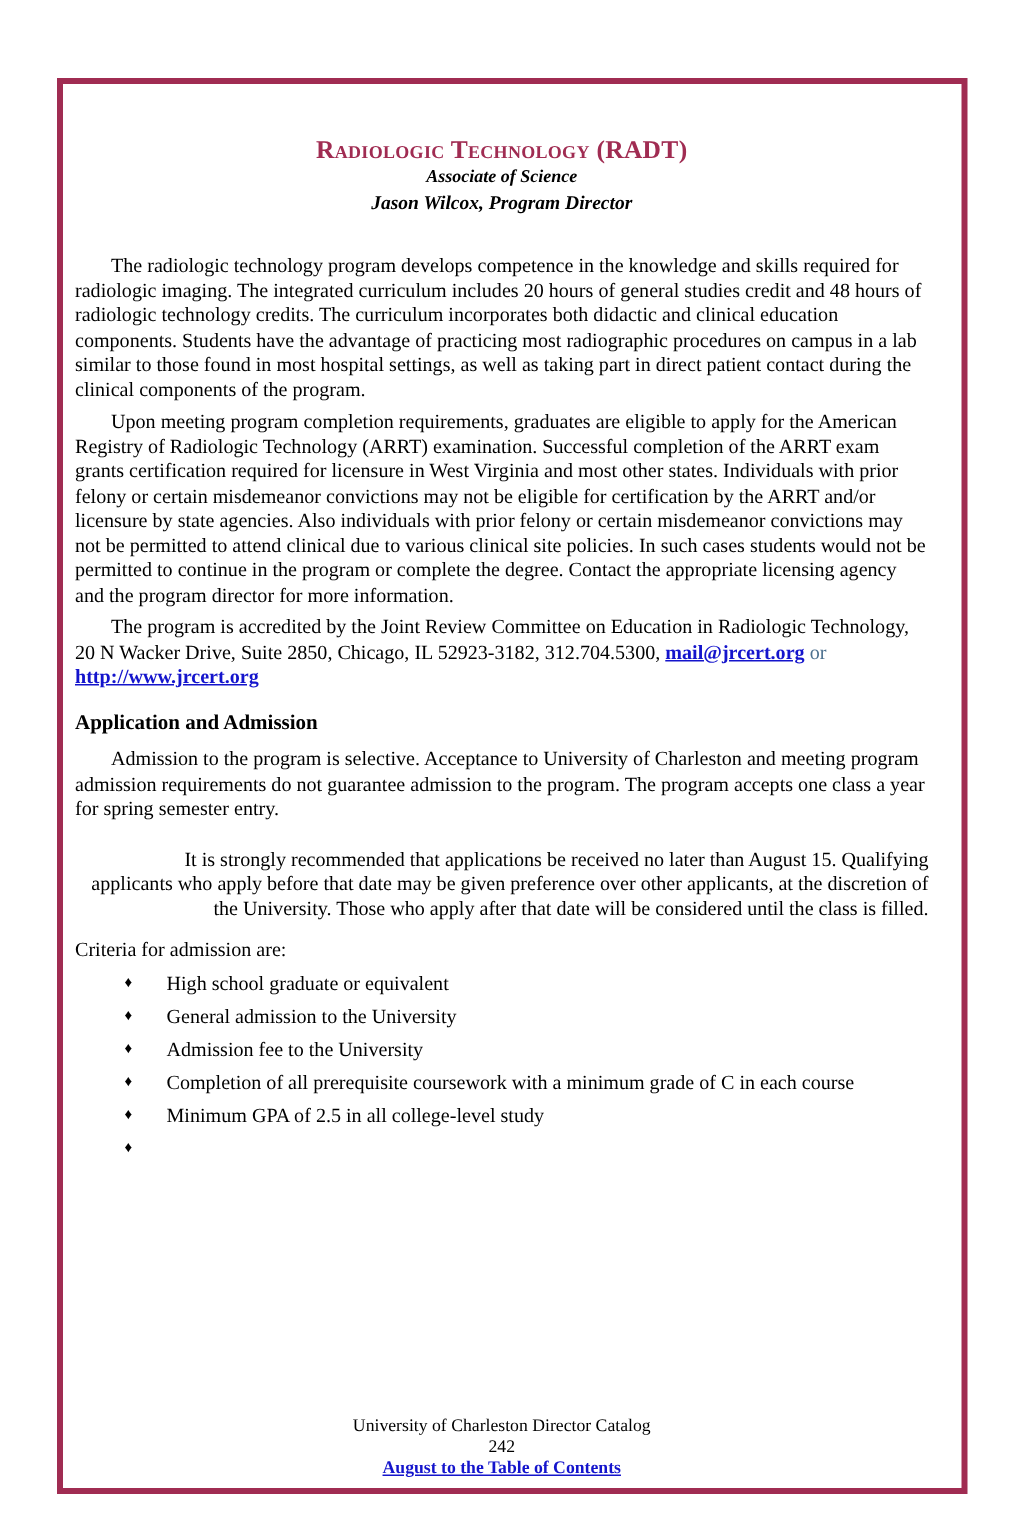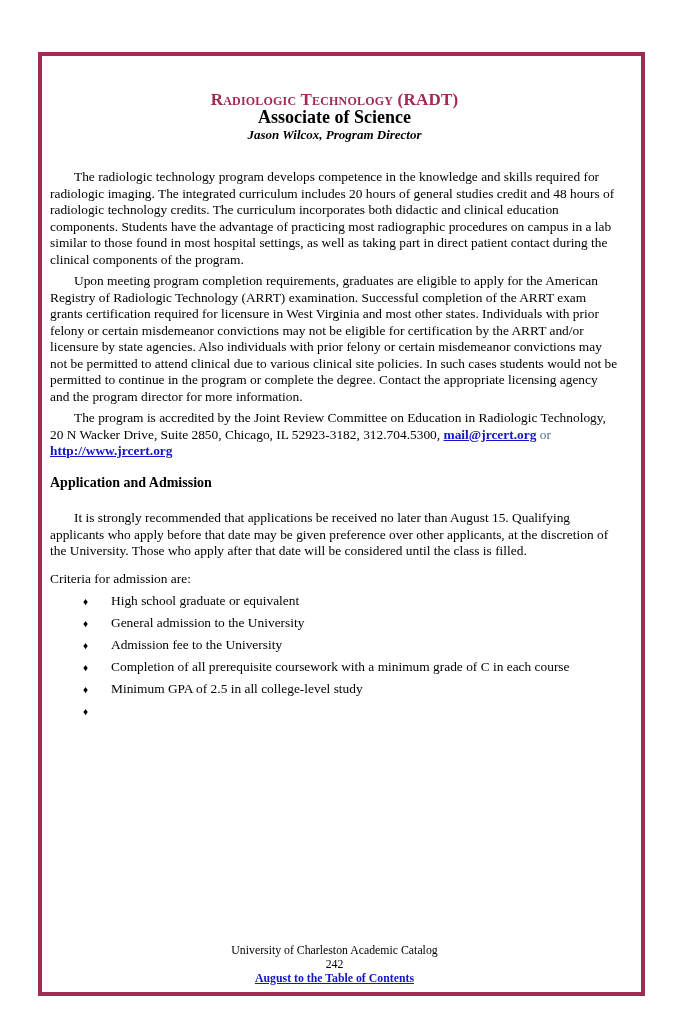--- a/index.html
+++ b/index.html
@@ -43,28 +43,28 @@
 
   .doc-header { text-align: center; margin-bottom: 26px; }
   .doc-title {
     color: var(--accent, #a02c52);
     font-weight: bold;
     font-variant: small-caps;
     font-size: 17px;
     line-height: 19px;
     letter-spacing: 0.2px;
   }
-  .degree-line { font-weight: bold; font-size: 18px; line-height: 17px; }
+  .degree-line { font-weight: bold; font-size: 12px; line-height: 17px; font-style: italic; }
   .director-line { font-weight: bold; font-style: italic; font-size: 13px; line-height: 17px; }
 
   p.body-par {
     margin: 0 0 5px 0;
     text-indent: 24px;
   }
-  p.par-deadline { margin-top: 12px; }
+  p.par-deadline { margin-top: 12px; text-align: right; }
 
   .section-heading {
     font-weight: bold;
     font-size: 14px;
     margin: 10px 0 7px 0;
   }
 
   .criteria-label { margin: 6px 0 6px 0; }
 
   a.doc-link {
@@ -115,35 +115,36 @@
       </div>
 
       <p class="body-par">The radiologic technology program develops competence in the knowledge and skills required for radiologic imaging. The integrated curriculum includes 20 hours of general studies credit and 48 hours of radiologic technology credits. The curriculum incorporates both didactic and clinical education components. Students have the advantage of practicing most radiographic procedures on campus in a lab similar to those found in most hospital settings, as well as taking part in direct patient contact during the clinical components of the program.</p>
 
       <p class="body-par">Upon meeting program completion requirements, graduates are eligible to apply for the American Registry of Radiologic Technology (ARRT) examination. Successful completion of the ARRT exam grants certification required for licensure in West Virginia and most other states. Individuals with prior felony or certain misdemeanor convictions may not be eligible for certification by the ARRT and/or licensure by state agencies. Also individuals with prior felony or certain misdemeanor convictions may not be permitted to attend clinical due to various clinical site policies. In such cases students would not be permitted to continue in the program or complete the degree. Contact the appropriate licensing agency and the program director for more information.</p>
 
       <p class="body-par"><span>The program is accredited by the Joint Review Committee on Education in Radiologic Technology, 20 N Wacker Drive, Suite 2850, Chicago, IL 52923-3182, 312.704.5300, </span><a class="doc-link" href="#">mail@jrcert.org</a><span class="or-text"> or </span><a class="doc-link" href="#">http://www.jrcert.org</a></p>
 
       <div class="section-heading">Application and Admission</div>
 
+      <p class="body-par">Admission to the program is selective. Acceptance to University of Charleston and meeting program admission requirements do not guarantee admission to the program. The program accepts one class a year for spring semester entry.</p>
 
       <p class="body-par par-deadline">It is strongly recommended that applications be received no later than August 15. Qualifying applicants who apply before that date may be given preference over other applicants, at the discretion of the University. Those who apply after that date will be considered until the class is filled.</p>
 
       <div class="criteria-label">Criteria for admission are:</div>
 
       <ul class="criteria-list">
         <li><span class="bullet-glyph">♦</span><span>High school graduate or equivalent</span></li>
         <li><span class="bullet-glyph">♦</span><span>General admission to the University</span></li>
         <li><span class="bullet-glyph">♦</span><span>Admission fee to the University</span></li>
         <li><span class="bullet-glyph">♦</span><span>Completion of all prerequisite coursework with a minimum grade of C in each course</span></li>
         <li><span class="bullet-glyph">♦</span><span>Minimum GPA of 2.5 in all college-level study</span></li>
         <li><span class="bullet-glyph">♦</span></li>
       </ul>
 
       <div class="doc-footer">
-        <div>University of Charleston Academic Catalog</div>
+        <div>University of Charleston Director Catalog</div>
         <div>242</div>
         <div><a class="doc-link" href="#">August to the Table of Contents</a></div>
       </div>
 
     </div>
   </div>
 </div>
 
 </body></html>

